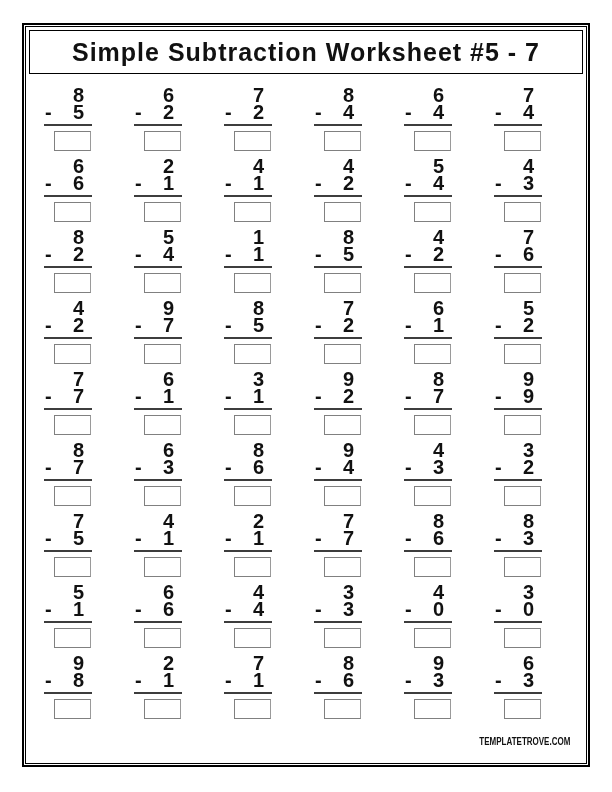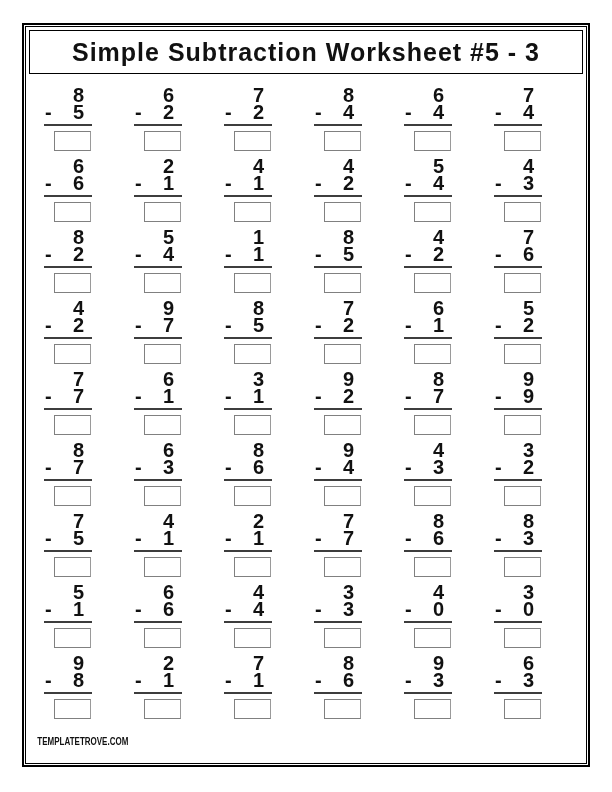--- a/index.html
+++ b/index.html
@@ -70,40 +70,40 @@
   .answer-box {
     width: 37px; height: 20px;
     border: 1px solid var(--box_border);
     border-right-color: #9a9a9a;
     background: var(--paper);
     margin: 5px 1px 0 auto;
   }
   .footer {
     position: absolute;
     bottom: 14px; left: 0; right: 4px;
-    text-align: left;
+    text-align: right;
     text-decoration: underline;
   }
   .footer-text {
     display: inline-block;
     font-size: 10px;
     font-weight: bold;
     letter-spacing: 0px;
     transform: scaleX(0.8);
     color: var(--ink);
   }
 </style>
 </head>
 <body>
 
 <div class="frame-outer">
   <div class="frame-inner">
 
     <div class="title-box">
-      <span class="title-text">Simple Subtraction Worksheet #5 - 3</span>
+      <span class="title-text">Simple Subtraction Worksheet #5 - 7</span>
     </div>
 
     <div class="problems-grid">
   <div class="cell">
     <div class="problem">
       <div class="num-top">8</div>
       <div class="num-row">
         <span class="minus">-</span>
         <span>5</span>
       </div>

